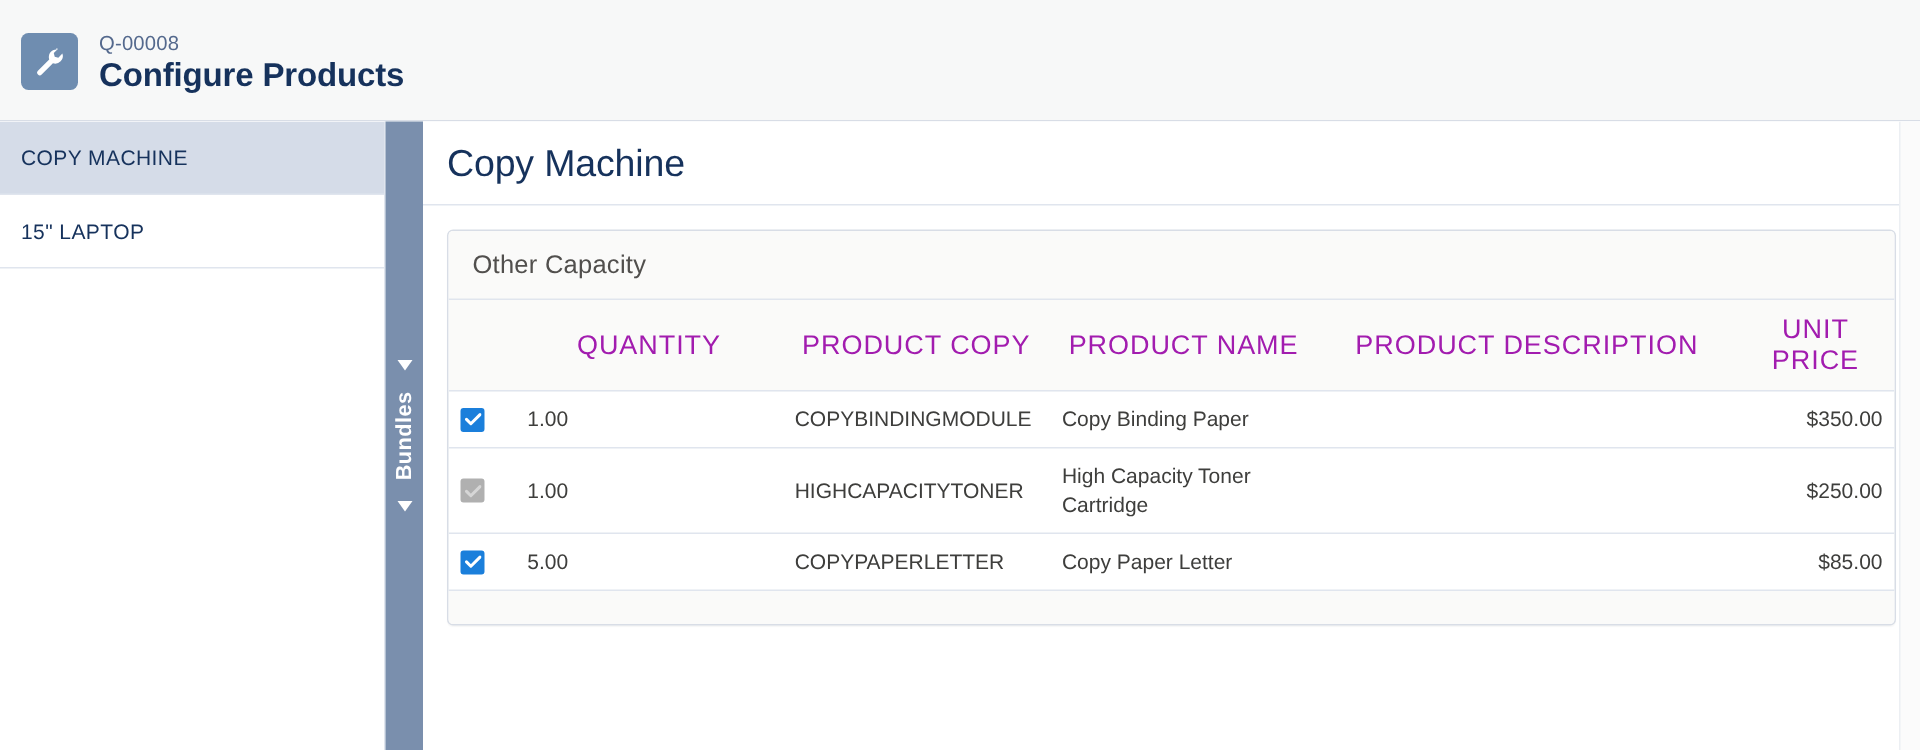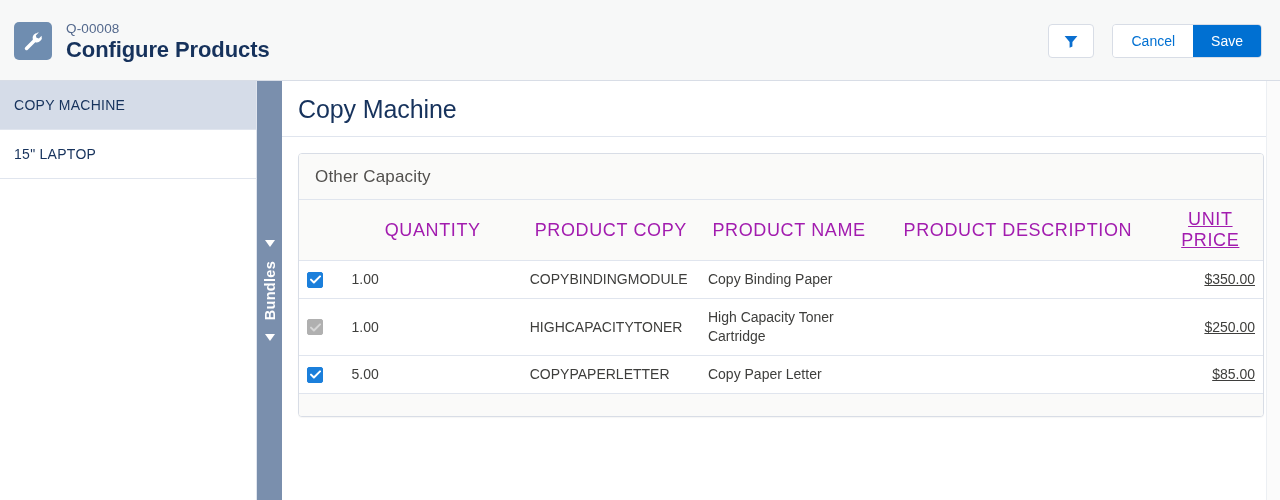--- a/index.html
+++ b/index.html
@@ -279,21 +279,21 @@
   tr.row-tall td { height: 46px; }
   tr.row-std td  { height: 35px; }
 
   .col-check { width: 44px; }
   .col-qty   { width: 176px; }
   .col-code  { width: 176px; }
   .col-name  { width: 176px; }
   .col-desc  { width: 276px; }
   .col-price { width: 104px; }
 
-  th.right, td.right { text-align: right; padding-right: 14px; text-decoration: underline; }
+  th.right, td.right { text-align: right; padding-right: 14px; }
   th.col-check { padding: 0; }
   td.col-check { padding-left: 14px; padding-right: 0; }
   td.col-qty, th.col-qty { padding-left: 14px; }
 
   
   .cbx {
     width: 16px;
     height: 16px;
     border-radius: 2px;
     display: inline-flex;
@@ -342,33 +342,20 @@
         <svg width="22" height="22" viewBox="0 0 24 24" aria-hidden="true">
           <path fill="#ffffff" d="M17.1 3.2a5.6 5.6 0 0 0-5.3 7.4L3.6 18.8a1.9 1.9 0 0 0 0 2.7 1.9 1.9 0 0 0 2.7 0l8.2-8.2a5.6 5.6 0 0 0 6.9-7.1l-3 3-2.6-.7-.7-2.6 3-3a5.6 5.6 0 0 0-1-.7z"></path>
         </svg>
       </div>
       <div class="header-titles">
         <div class="record-id">Q-00008</div>
         <div class="page-title">Configure Products</div>
       </div>
     </div>
 
-    <div class="header-right">
-      <div class="icon-button">
-        <span>
-          <svg width="14" height="13" viewBox="0 0 14 13" aria-hidden="true">
-            <path fill="#0b6fd0" d="M0.6 1h12.8L8.4 7.1v4.3l-2.8 1.3V7.1z"></path>
-          </svg>
-        </span>
-      </div>
-      <div class="btn-group">
-        <button class="btn" type="button">Cancel</button>
-        <button class="btn btn-primary" type="button">Save</button>
-      </div>
-    </div>
   </div>
 
   <div class="body-area">
 
     <div class="sidebar">
       <div class="sidebar-item selected">
         <span>COPY MACHINE</span>
       </div>
       <div class="sidebar-item">
         <span>15" LAPTOP</span>

